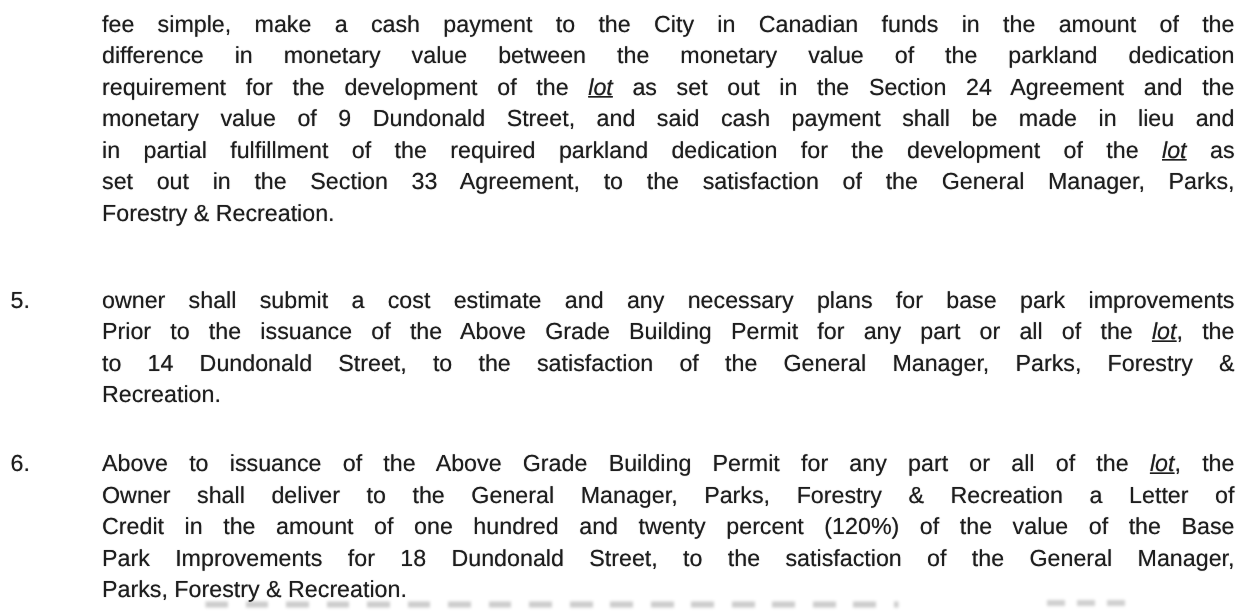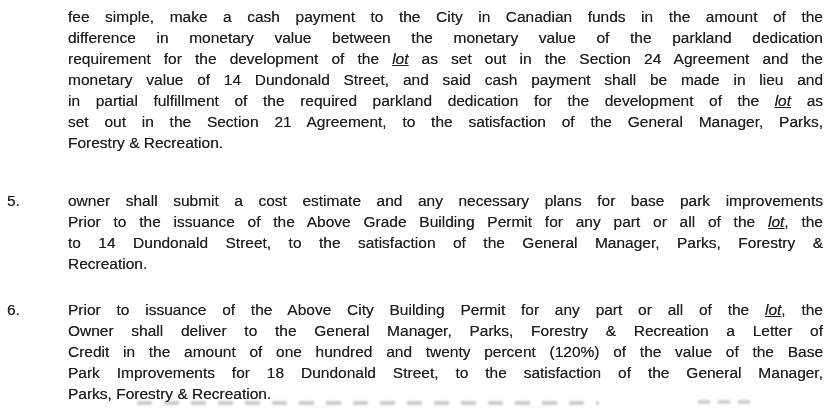--- a/index.html
+++ b/index.html
@@ -86,41 +86,41 @@
 
 <div class="page">
   <div class="content">
 
     <div class="para cont">
       <div class="num"></div>
       <div class="body-col">
           <div class="line"><span>fee simple, make a cash payment to the City in Canadian funds in the amount of the</span></div>
           <div class="line"><span>difference in monetary value between the monetary value of the parkland dedication</span></div>
           <div class="line"><span>requirement for the development of the </span><em>lot</em><span> as set out in the Section 24 Agreement and the</span></div>
-          <div class="line"><span>monetary value of 14 Dundonald Street, and said cash payment shall be made in lieu and</span></div>
+          <div class="line"><span>monetary value of 9 Dundonald Street, and said cash payment shall be made in lieu and</span></div>
           <div class="line"><span>in partial fulfillment of the required parkland dedication for the development of the </span><em>lot</em><span> as</span></div>
-          <div class="line"><span>set out in the Section 21 Agreement, to the satisfaction of the General Manager, Parks,</span></div>
+          <div class="line"><span>set out in the Section 33 Agreement, to the satisfaction of the General Manager, Parks,</span></div>
           <div class="line last"><span>Forestry &amp; Recreation.</span></div>
         </div>
     </div>
 
     <div class="para p5">
       <div class="num">5.</div>
       <div class="body-col">
           <div class="line"><span>owner shall submit a cost estimate and any necessary plans for base park improvements</span></div>
           <div class="line"><span>Prior to the issuance of the Above Grade Building Permit for any part or all of the </span><em>lot</em><span>, the</span></div>
           <div class="line"><span>to 14 Dundonald Street, to the satisfaction of the General Manager, Parks, Forestry &amp;</span></div>
           <div class="line last"><span>Recreation.</span></div>
         </div>
     </div>
 
     <div class="para p6">
       <div class="num">6.</div>
       <div class="body-col">
-          <div class="line"><span>Prior to issuance of the Above City Building Permit for any part or all of the </span><em>lot</em><span>, the</span></div>
+          <div class="line"><span>Above to issuance of the Above Grade Building Permit for any part or all of the </span><em>lot</em><span>, the</span></div>
           <div class="line"><span>Owner shall deliver to the General Manager, Parks, Forestry &amp; Recreation a Letter of</span></div>
           <div class="line"><span>Credit in the amount of one hundred and twenty percent (120%) of the value of the Base</span></div>
           <div class="line"><span>Park Improvements for 18 Dundonald Street, to the satisfaction of the General Manager,</span></div>
           <div class="line last"><span>Parks, Forestry &amp; Recreation.</span></div>
         </div>
     </div>
 
   </div>
 
   <div class="artifact a1"></div>

